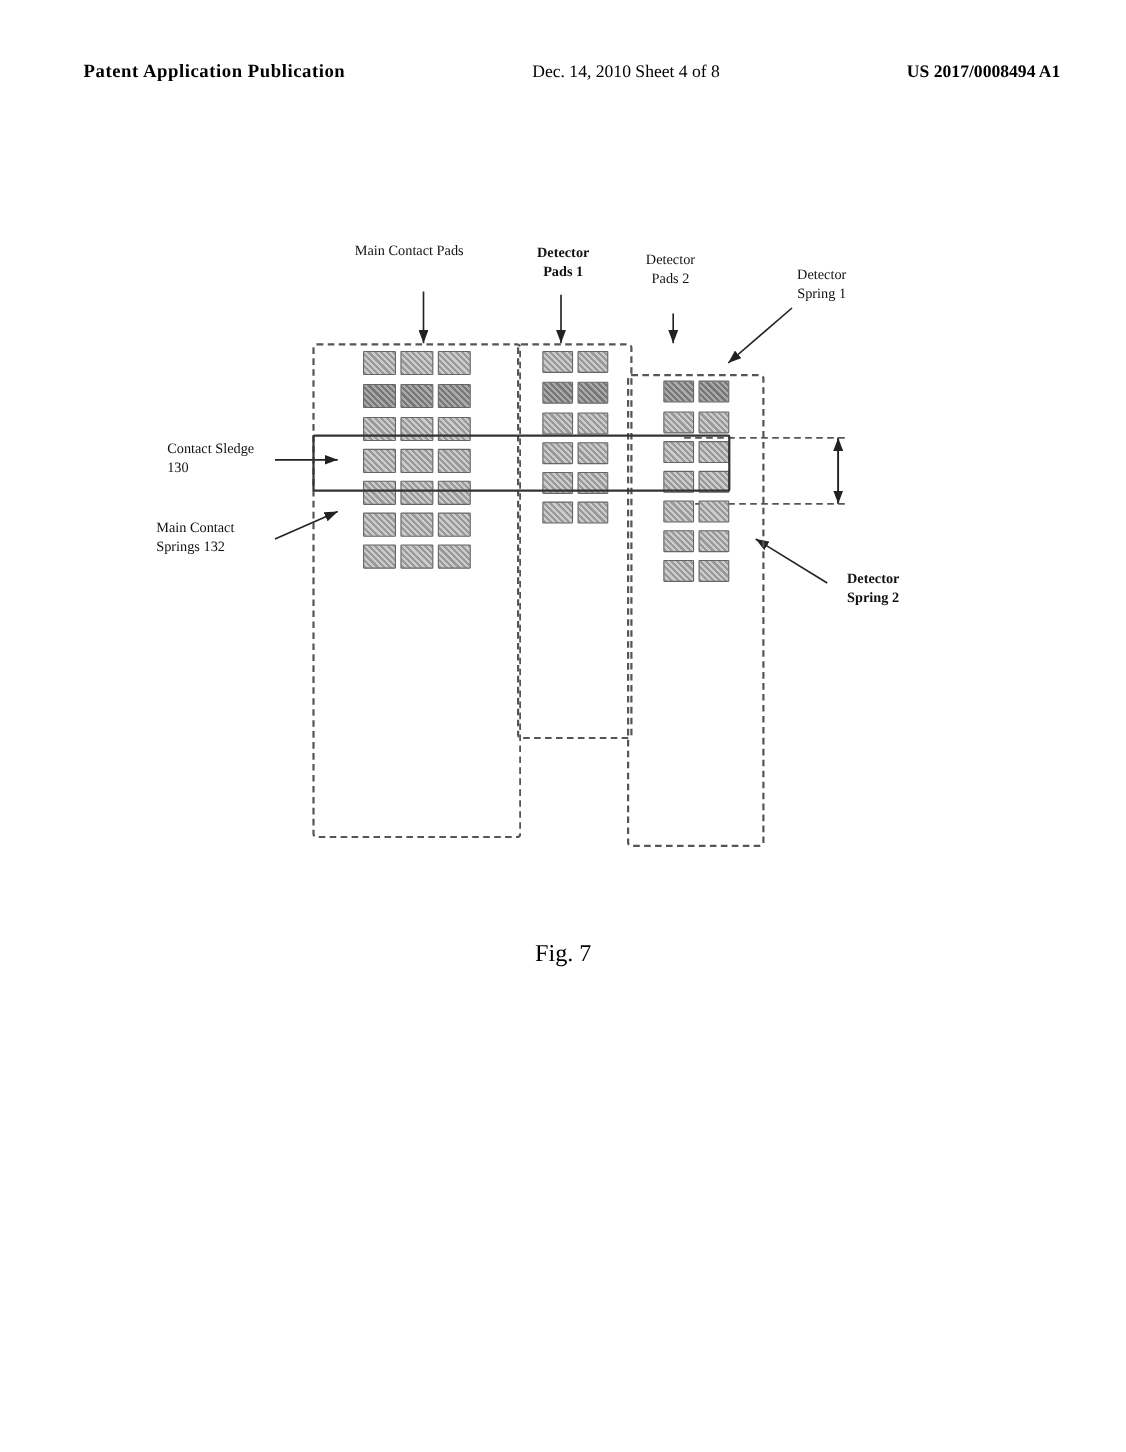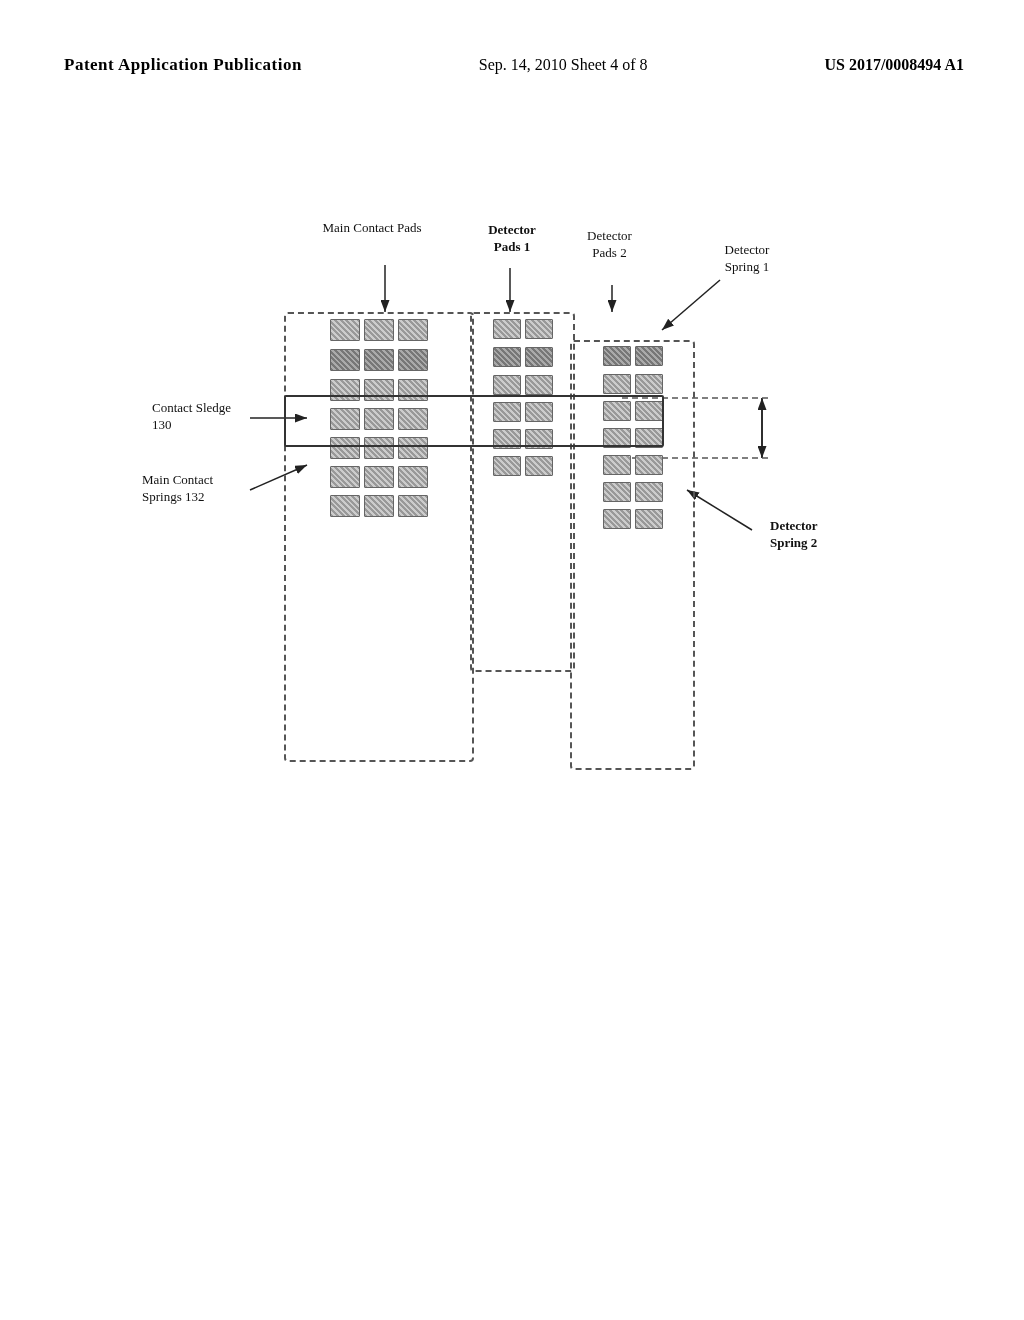--- a/index.html
+++ b/index.html
@@ -9,21 +9,21 @@
       background: #ffffff;
       font-family: 'Times New Roman', Times, serif;
       position: relative;
       overflow: hidden;
     }
 
     
     .header {
       position: absolute;
       top: 55px;
-      left: 4px;
+      left: 16px;
       right: 0;
       display: flex;
       justify-content: space-between;
       align-items: baseline;
       padding: 0 60px;
     }
     .header-left {
       font-size: 17px;
       font-weight: bold;
       letter-spacing: 0.5px;
@@ -119,21 +119,21 @@
       width: 100%;
       height: 100%;
       pointer-events: none;
     }
   </style>
 </head>
 <body>
 
 <div class="header">
   <span class="header-left">Patent Application Publication</span>
-  <span class="header-center">Sep. 14, 2010  Sheet 4 of 8</span>
+  <span class="header-center">Dec. 14, 2010  Sheet 4 of 8</span>
   <span class="header-right">US 2017/0008494 A1</span>
 </div>
 
 <div class="diagram-area">
   <div class="diagram-wrapper">
 
     <svg class="svg-overlay" viewBox="0 0 760 680">
 
       <defs>
         <marker id="arrowhead" markerWidth="8" markerHeight="6" refX="8" refY="3" orient="auto">
@@ -305,15 +305,16 @@
       </div>
 
       <div class="pad-row">
         <div class="pad" style="width:28px;height:20px;"></div>
         <div class="pad" style="width:28px;height:20px;"></div>
       </div>
     </div>
 
     <div class="sledge-box" style="left:152px; top:195px; width:380px; height:52px; z-index:10;"></div>
 
+    <div class="fig-label" style="bottom:0px; left:0; right:0; text-align:center;">Fig. 7</div>
 
   </div>
 </div>
 
 </body></html>

